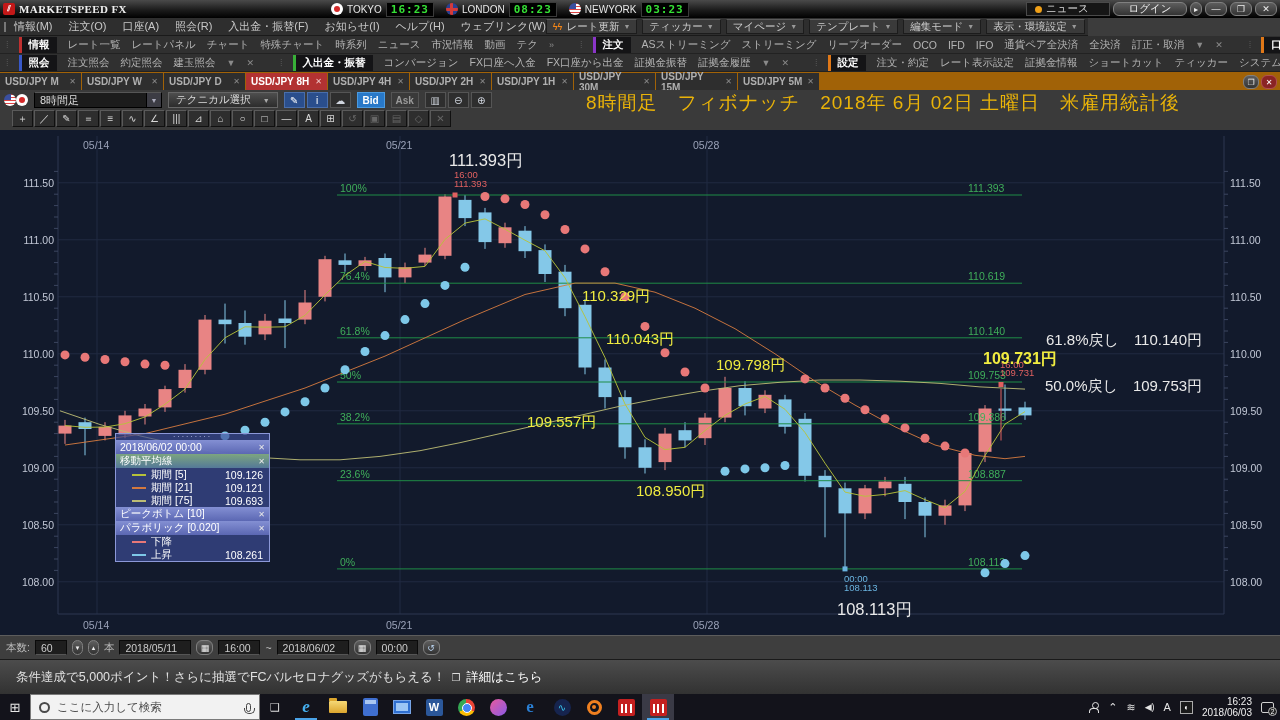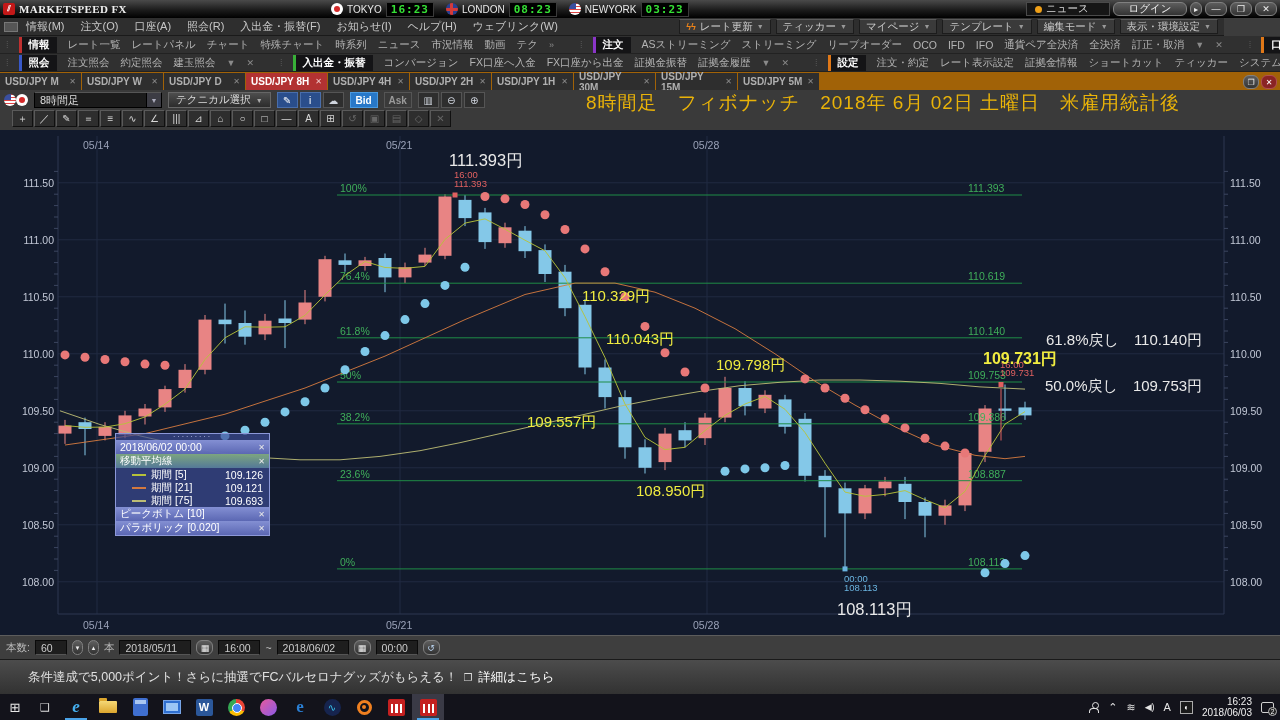--- a/index.html
+++ b/index.html
@@ -21,21 +21,21 @@
   .flag.us{background:linear-gradient(#3a4fa0 0 0) left top/7px 6px no-repeat,repeating-linear-gradient(#d44 0 1.5px,#fff 1.5px 3px)}
   #tb-right{margin-left:auto;display:flex;align-items:center;gap:3px}
   .status-box{background:#161616;border:1px solid #4a4a4a;height:14px;padding:0 8px;font-size:10.5px;color:#ddd;display:flex;align-items:center;gap:4px;min-width:84px}
   .dot-orange{width:7px;height:7px;border-radius:50%;background:#f0a018;display:inline-block}
   .btn{background:linear-gradient(#5e5e5e,#333);border:1px solid #808080;border-radius:6px;color:#eee;font-size:10.5px;display:flex;align-items:center;justify-content:center;cursor:default}
   .login-btn{width:74px;height:14px}
   .mini-arrow{width:12px;height:14px;font-size:8px}
   .winbtn{width:22px;height:14px;font-size:9px}
 
   
-  #menubar{position:absolute;top:18px;left:0;width:1224px;height:18px;background:#2e2e2e;border-bottom:1px solid #1a1a1a;display:flex;align-items:center;padding:0 4px}
+  #menubar{position:absolute;top:18px;left:0;width:1088px;height:18px;background:#2e2e2e;border-bottom:1px solid #1a1a1a;display:flex;align-items:center;padding:0 4px}
   .menu-ico{width:14px;height:10px;background:#555;border:1px solid #777;margin-right:8px}
   #menu-items{display:flex;gap:16px}
   .menu-item{font-size:11px;color:#c8c8c8;white-space:nowrap}
   #menu-right{margin-left:auto;display:flex;gap:5px;padding-right:2px}
   .mr-btn{background:#3a3a3a;border:1px solid #1c1c1c;border-top-color:#5a5a5a;height:15px;padding:0 6px;font-size:10.5px;color:#ccc;display:flex;align-items:center;gap:4px;white-space:nowrap}
   .mr-btn .car{font-size:7px;color:#999}
   .bolt{color:#f08418;font-size:9px;font-weight:bold}
 
   
   .ribbon{position:absolute;left:0;width:1280px;height:18px;background:#303030;border-bottom:1px solid #222;display:flex;align-items:center;padding:0 6px;gap:26px;overflow:hidden}
@@ -55,21 +55,21 @@
   #tab-end{margin-left:auto;display:flex;gap:2px;padding:0 3px 1px 0}
   .tab-endbtn{width:16px;height:14px;font-size:8px}
   .tab-endbtn.close{background:#8a2424;border-color:#b05050;color:#fff}
 
   
   #charttools{position:absolute;top:90px;left:0;width:1280px;height:40px;background:#3a3a3a}
   #ct-row1{position:absolute;top:1px;left:4px;height:18px;display:flex;align-items:center;gap:6px}
   .pairflags{display:flex}
   .sel{background:#1c1c1c;border:1px solid #000;border-top-color:#565656;height:16px;display:flex;align-items:center;font-size:11px;color:#ddd;padding-left:5px}
   .sel .car{margin-left:auto;width:15px;height:14px;background:#3c3c44;border-left:1px solid #000;color:#aab;font-size:7px;display:flex;align-items:center;justify-content:center}
-  .ct-btn{height:16px;background:linear-gradient(#4e4e4e,#2c2c2c);border:1px solid #666;color:#ddd;font-size:10.5px;display:flex;align-items:center;gap:5px;padding:0 7px}
+  .ct-btn{height:16px;background:linear-gradient(#4e4e4e,#2c2c2c);border:1px solid #666;color:#ddd;font-size:10.5px;display:flex;align-items:center;gap:12px;padding:0 7px}
   .ico-btn{width:21px;height:16px;background:#2e2e2e;border:1px solid #555;color:#cfd4dd;font-size:10px;display:flex;align-items:center;justify-content:center}
   .ico-btn.blue{background:#2a4e8c;border-color:#4a6eaa;color:#fff}
   .ba{width:28px;height:16px;font-size:10px;font-weight:bold;display:flex;align-items:center;justify-content:center;border:1px solid #555}
   .ba.bid{background:#2878c8;color:#fff;border-color:#4a9ae0}
   .ba.ask{background:#3a3a3a;color:#9a9a9a}
   #ct-row2{position:absolute;top:20px;left:12px;display:flex;gap:1px}
   .dtool{width:21px;height:17px;background:#2e2e2e;border:1px solid #101010;border-top-color:#5a5a5a;border-left-color:#5a5a5a;color:#d8d8d8;font-size:10px;display:flex;align-items:center;justify-content:center}
   .dtool.dim{color:#666}
   #chart-title{position:absolute;top:0;left:586px;font-size:19px;color:#eab308;letter-spacing:1px;white-space:nowrap}
 
@@ -87,21 +87,21 @@
   .tt-row{display:flex;align-items:center;height:13px;padding:0 6px 0 16px}
   .tt-row.ind{}
   .tt-row .val{margin-left:auto}
   .dash{display:inline-block;width:14px;height:2px;margin-right:5px;vertical-align:middle}
 
   
   #bottombar{position:absolute;top:635px;left:0;width:1280px;height:24px;background:#3e3e3e;border-top:1px solid #5c5c5c;display:flex;align-items:center;gap:5px;padding:0 6px;font-size:10.5px;color:#bbb}
   .inset{background:#1e1e1e;border:1px solid #0a0a0a;border-bottom-color:#555;color:#ccc;padding:0 5px;height:15px;display:flex;align-items:center}
   .spin{width:11px;height:15px;font-size:6px}
   .calbtn{width:17px;height:15px;font-size:9px}
-  #adbar{position:absolute;top:659px;left:0;width:1280px;height:35px;background:linear-gradient(#4c4c4c,#323232);border-top:1px solid #1a1a1a;display:flex;align-items:center;padding-left:28px;font-size:12.5px;color:#e0e0e0;gap:6px}
+  #adbar{position:absolute;top:659px;left:0;width:1280px;height:35px;background:linear-gradient(#4c4c4c,#323232);border-top:1px solid #1a1a1a;display:flex;align-items:center;padding-left:16px;font-size:12.5px;color:#e0e0e0;gap:6px}
   #adbar .link{color:#fff;}
   .link-ico{font-size:10px;color:#ddd}
 
   
   #taskbar{position:absolute;top:694px;left:0;width:1280px;height:26px;background:#13131b;display:flex;align-items:stretch}
   #start{width:30px;display:flex;align-items:center;justify-content:center;color:#e8e8e8;font-size:13px}
   #searchbox{width:230px;background:#f2f2f2;border:1px solid #7a7a7a;display:flex;align-items:center;gap:7px;padding:0 8px;color:#555}
   .cortana{width:11px;height:11px;border:2px solid #4a4a4a;border-radius:50%}
   #searchbox .ph{font-size:11.5px;color:#4a4a4a;white-space:nowrap}
   .mic{margin-left:auto;position:relative;width:5px;height:9px;border:1px solid #444;border-radius:3px}
@@ -716,20 +716,32 @@
           </div>
         </div>
       <div class="tt-bar">
           <span>ピークボトム [10]</span>
           <span class="x">✕</span>
         </div>
       <div class="tt-bar">
           <span>パラボリック [0.020]</span>
           <span class="x">✕</span>
         </div>
+      <div id="tt-para">
+          <div class="tt-row ind">
+            <span class="dash" style="background: rgb(232, 120, 120);"></span>
+            <span>下降</span>
+            <span class="val"></span>
+          </div>
+          <div class="tt-row ind">
+            <span class="dash" style="background: rgb(126, 200, 232);"></span>
+            <span>上昇</span>
+            <span class="val">108.261</span>
+          </div>
+        </div>
     </div>
   </div>
 
   <div id="bottombar">
     <span>本数:</span>
     <span class="inset" style="width:32px">60</span>
     <span class="btn spin">▼</span>
     <span class="btn spin">▲</span>
     <span>本</span>
     <span class="inset" style="width:72px">2018/05/11</span>
@@ -743,20 +755,25 @@
   </div>
 
   <div id="adbar">
     <span>条件達成で5,000ポイント！さらに抽選でFCバルセロナグッズがもらえる！</span>
     <span class="link-ico">❐</span>
     <span class="link">詳細はこちら</span>
   </div>
 
   <div id="taskbar">
     <div id="start">⊞</div>
+    <div id="searchbox">
+      <span class="cortana"></span>
+      <span class="ph">ここに入力して検索</span>
+      <span class="mic"></span>
+    </div>
     <div id="taskview">❑</div>
     <div id="tb-apps">
         <div class="tb-app active">
           <span class="ie-g">e</span>
         </div>
         <div class="tb-app">
           <span class="folder"></span>
         </div>
         <div class="tb-app">
           <span class="calc"></span>

